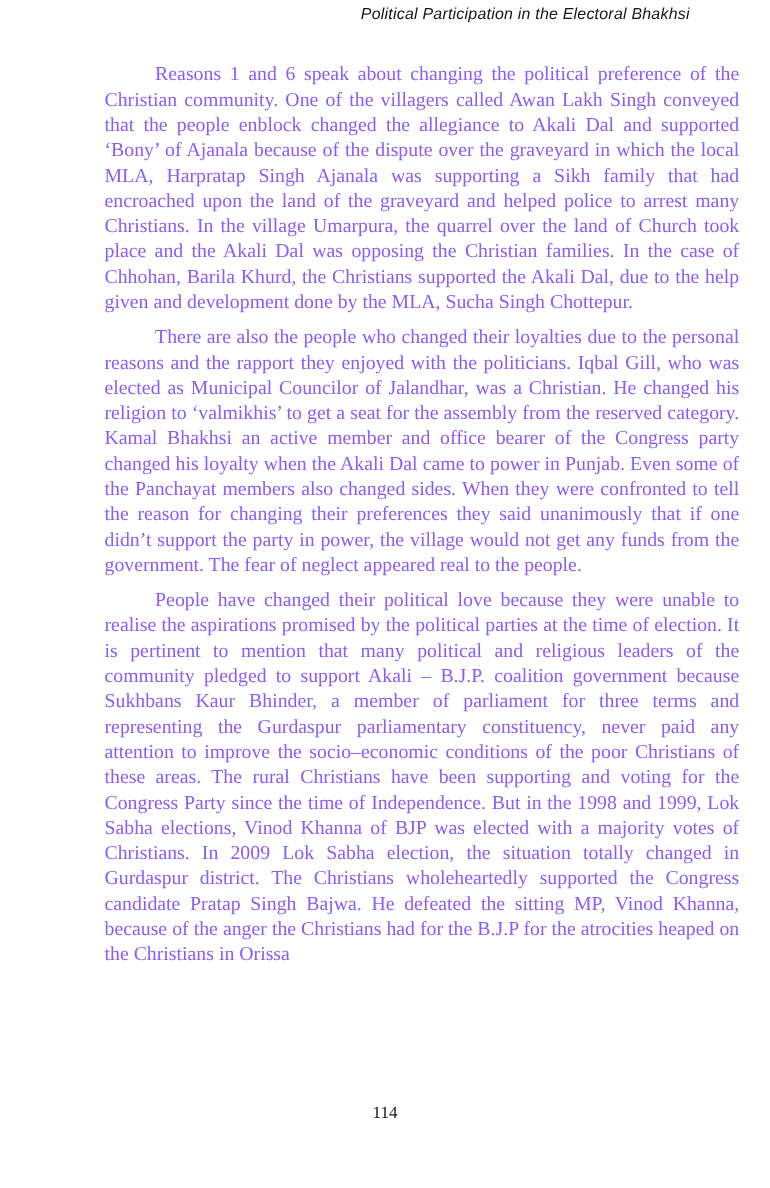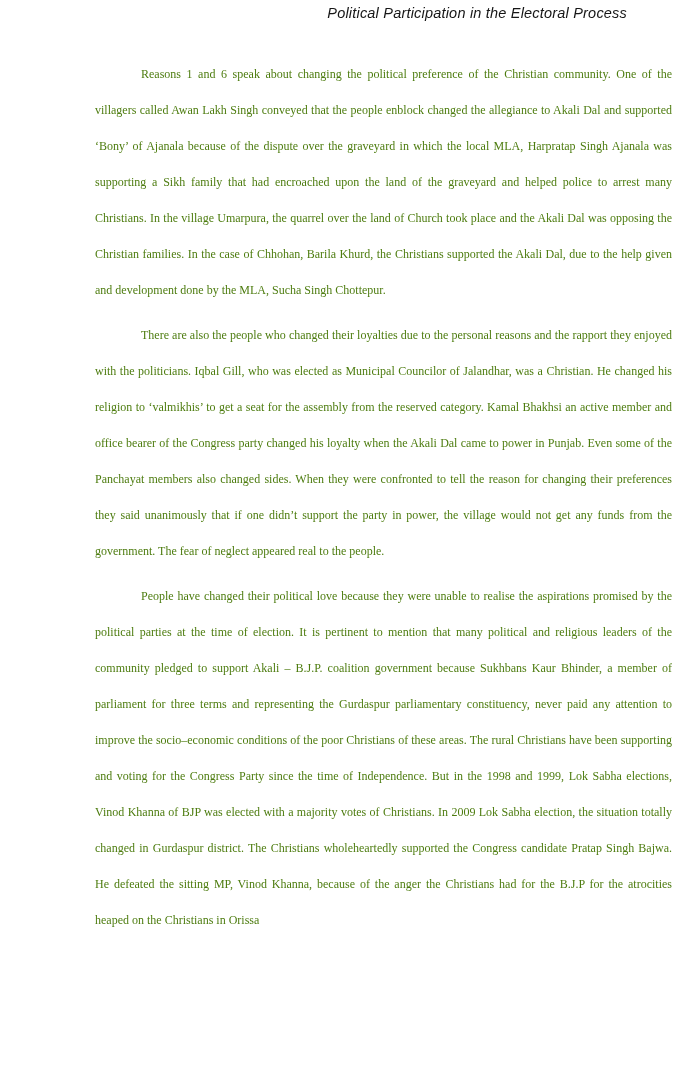--- a/index.html
+++ b/index.html
@@ -29,45 +29,46 @@
     color: #161616;
   }
   .page-body {
     position: absolute;
     top: 56px;
     left: 95px;
     width: 577px;
   }
   .para {
     margin: 0 0 9px 0;
-    font-size: 12px;
-    line-height: 36px;
+    font-size: 18px;
+    line-height: 23px;
     text-align: justify;
     text-indent: 46px;
-    color: #4d7c0f;
+    color: #8b5cf6;
   }
   .para .italic {
   }
   .page-footer {
     position: absolute;
     top: 1003px;
     left: 0;
     width: 700px;
     text-align: center;
     font-size: 15.5px;
     color: #161616;
   }
 </style>
 </head>
 <body>
 
 <div class="page">
 
-  <div class="running-header">Political Participation in the Electoral Process</div>
+  <div class="running-header">Political Participation in the Electoral Bhakhsi</div>
 
   <main class="page-body">
       <p class="para"><span>Reasons 1 and 6 speak about changing the political preference of the Christian community. One of the villagers called Awan Lakh Singh conveyed that the people enblock changed the allegiance to Akali Dal and supported ‘Bony’ of Ajanala because of the dispute over the graveyard in which the local MLA, Harpratap Singh Ajanala was supporting a Sikh family that had encroached upon the land of the graveyard and helped police to arrest many Christians.  In the village Umarpura, the quarrel over the land of Church took place and the Akali Dal was opposing the Christian families.  In the case of Chhohan, Barila Khurd, the Christians supported the Akali Dal, due to the help given and development done by the MLA, Sucha Singh Chottepur.</span></p>
       <p class="para"><span>There are also the people who changed their loyalties due to the personal reasons and  the rapport they enjoyed with the politicians.  Iqbal Gill, who was elected as Municipal Councilor of Jalandhar, was a Christian.  He changed his religion to </span><span class="italic">‘valmikhis’</span><span> to get a seat for the assembly from the reserved category.  Kamal Bhakhsi an active member and office bearer of the Congress party changed his loyalty when the Akali Dal came to power in Punjab.  Even some of the Panchayat members also changed sides. When they were confronted to tell the reason for changing their preferences they said unanimously that if one didn’t support the party in power, the village would not get any funds from the government.  The fear of neglect appeared real to the people.</span></p>
       <p class="para"><span>People have changed their political love because they were unable to realise the aspirations promised by the political parties at the time of election.  It is pertinent to mention that many political and religious leaders of the community pledged to support Akali – B.J.P. coalition government because Sukhbans Kaur Bhinder, a member of parliament for three terms and representing the Gurdaspur parliamentary constituency, never paid any attention to improve the socio–economic conditions of the poor Christians of these areas.  The rural Christians have been supporting and voting for the Congress Party since the time of Independence.  But in the 1998 and 1999, Lok Sabha elections, Vinod Khanna of BJP was elected with a majority votes of Christians. In 2009 Lok Sabha election, the situation totally changed in Gurdaspur district. The Christians wholeheartedly supported the Congress candidate Pratap Singh Bajwa.  He defeated the sitting MP, Vinod Khanna, because of the anger the Christians had for the B.J.P for the atrocities heaped on the Christians in Orissa</span></p>
     </main>
 
+  <div class="page-footer">114</div>
 
 </div>
 
 </body></html>

